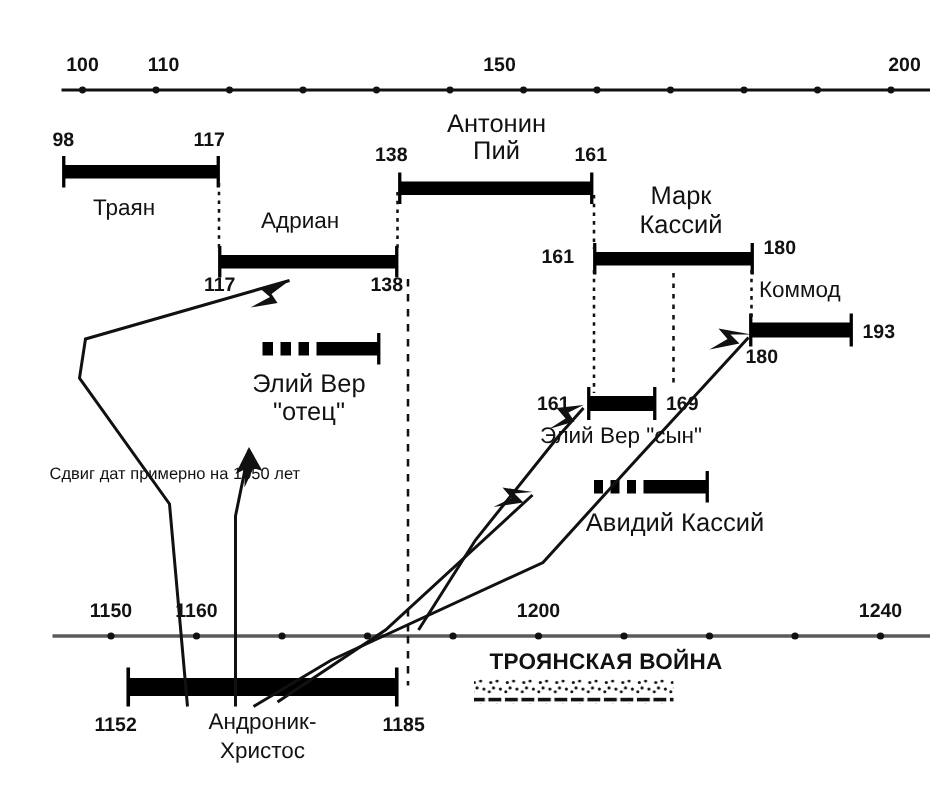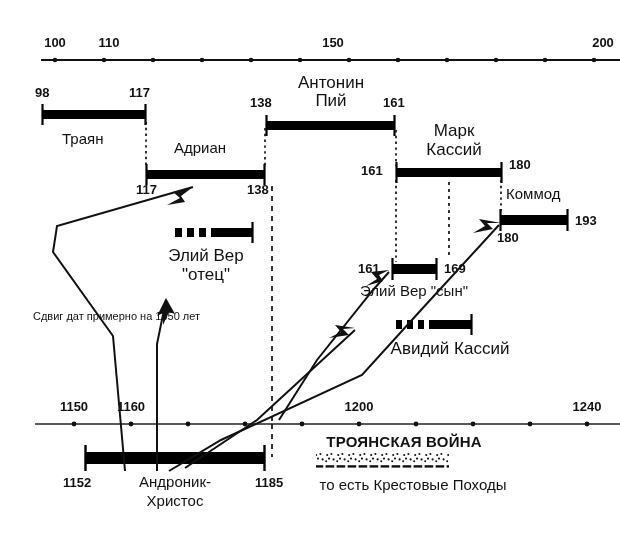--- a/index.html
+++ b/index.html
@@ -218,15 +218,14 @@
   <div class="lbl num ctr" style="left:114px;top:400px;">1160</div>
   <div class="lbl num ctr" style="left:342px;top:400px;">1200</div>
   <div class="lbl num ctr" style="left:570px;top:400px;">1240</div>
 
   <div class="lbl num" style="left:46px;top:476px;">1152</div>
   <div class="lbl num" style="left:238px;top:476px;">1185</div>
   <div class="lbl name ctr" style="left:158px;top:474px;">Андроник-</div>
   <div class="lbl name ctr" style="left:158px;top:493px;">Христос</div>
 
   <div class="lbl caps ctr" style="left:387px;top:434px;">ТРОЯНСКАЯ ВОЙНА</div>
-  <div class="lbl name ctr" style="left:396px;top:477px;">то есть Крестовые Походы</div>
 
 </div>
 
 </body></html>

